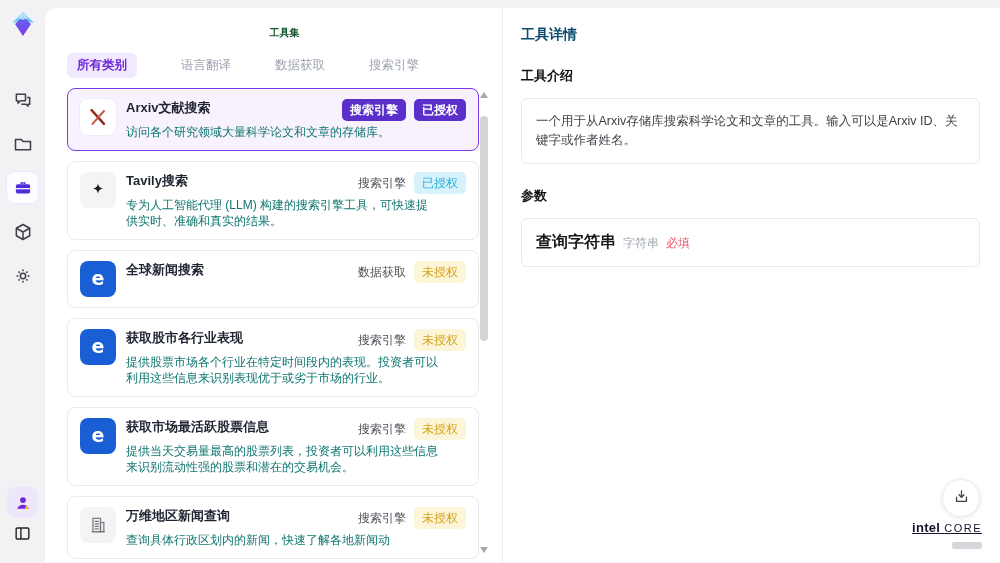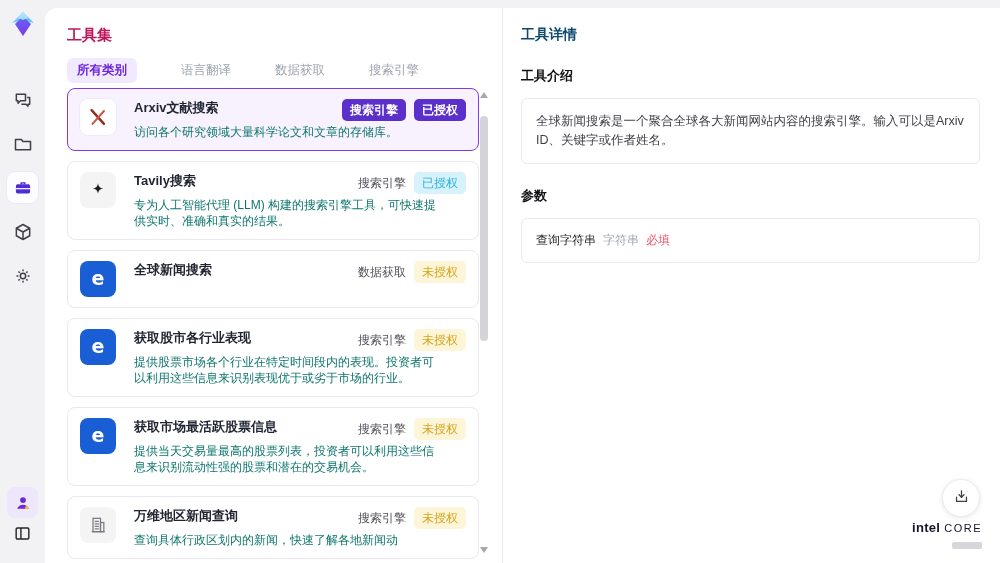--- a/index.html
+++ b/index.html
@@ -14,27 +14,27 @@
   .rail-logo { position:absolute; left:8px; top:10px; width:30px; height:30px; }
   .rail-btn { position:absolute; left:7px; width:31px; height:31px; display:flex; align-items:center; justify-content:center; border-radius:8px; cursor:pointer; }
   .rail-btn svg { display:block; }
   .rail-btn.active { background:#fdfcff; box-shadow:0 0 0 1px #eee6ff; }
 
   
   .sheet { position:absolute; left:45px; top:8px; right:0; bottom:0; background:#ffffff; border-radius:12px 0 0 0; }
 
   
   .list-pane { position:absolute; left:0; top:0; width:458px; bottom:0; border-right:1px solid #ececf0; }
-  .list-title { margin:18px 0 0 22px; font-size:15px; font-weight:bold; color:#be185d; }
+  .list-title { margin:18px 0 0 22px; font-size:10px; font-weight:bold; color:#14532d;text-align:center; }
   .tabs { margin:13px 0 0 22px; display:flex; align-items:center; gap:44px; height:24px; }
   .tab { font-size:12.5px; color:#9ca3af; cursor:pointer; white-space:nowrap; }
   .tab.active { background:#f1e9fd; color:#6d28d9; padding:4px 10px; border-radius:6px; font-weight:bold; }
 
   .cards { position:absolute; left:22px; top:80px; width:412px; bottom:0; overflow:hidden; }
-  .card { display:flex; gap:18px; padding:10px 12px; border:1px solid #e9e9ee; border-radius:8px; margin-bottom:10px; background:#fff; cursor:pointer; }
+  .card { display:flex; gap:10px; padding:10px 12px; border:1px solid #e9e9ee; border-radius:8px; margin-bottom:10px; background:#fff; cursor:pointer; }
   .card.selected { border:1.5px solid #7c3aed; background:#f7f2fd; }
   .cicon { width:36px; height:36px; border-radius:8px; flex:none; display:flex; align-items:center; justify-content:center; }
   .cicon.white { background:#ffffff; box-shadow:0 0 0 1px #f0eaf8; }
   .cicon.gray { background:#f4f4f5; }
   .cicon.blue { background:#1a5ed6; }
   .cicon.blue .eglyph { color:#fff; font-weight:bold; font-size:19px; font-family:"DejaVu Sans",sans-serif; transform:translateY(-1px); }
   .cbody { flex:1; min-width:0; }
   .crow { display:flex; align-items:flex-start; }
   .cname { font-size:13px; font-weight:bold; color:#1f2430; line-height:18px; flex:1; }
   .ctags { display:flex; gap:8px; align-items:center; flex:none; }
@@ -52,29 +52,29 @@
   .sbar .arr.down { bottom:0; border-top:6px solid #a7a7ad; }
   .sbar .thumb { position:absolute; left:1px; top:24px; height:225px; width:8px; background:#d3d3d8; border-radius:4px; }
 
   
   .detail-pane { position:absolute; left:459px; top:0; right:0; bottom:0; padding:18px 20px 0 17px; }
   .d-title { font-size:14px; font-weight:bold; color:#0c4a6e; }
   .d-sub { margin-top:23px; font-size:13px; font-weight:bold; color:#111114; }
   .d-box { margin-top:13px; border:1px solid #e9e9ee; border-radius:6px; padding:13px 14px; background:#fff; }
   .d-intro { font-size:12.5px; color:#3f3f46; line-height:1.5; }
   .p-head { display:flex; align-items:baseline; gap:7px; }
-  .p-name { font-size:12px; font-weight:normal; color:#18181b; }
+  .p-name { font-size:16px; font-weight:bold; color:#18181b; }
   .p-type { font-size:12px; color:#9ca3af; }
   .p-req { font-size:12px; color:#f0566b; }
   .p-desc { margin-top:9px; font-size:12.5px; color:#52525b; }
 
   
   .fab { position:absolute; right:20px; bottom:46px; width:38px; height:38px; border-radius:50%; background:#fff; border:1px solid #ececf0; box-shadow:0 1px 5px rgba(0,0,0,.10); display:flex; align-items:center; justify-content:center; cursor:pointer; }
   .intel { position:absolute; right:18px; bottom:10px; text-align:right; color:#14142b; }
-  .intel .line { font-size:13px; letter-spacing:.3px; white-space:nowrap; }
+  .intel .line { font-size:13px; letter-spacing:.3px; white-space:nowrap;text-decoration:underline; }
   .intel .i-word { font-weight:bold; }
   .intel .c-word { font-size:11px; letter-spacing:1.5px; }
   .intel .blur { display:inline-block; margin-top:2px; width:30px; height:7px; background:#d6d6db; border-radius:2px; }
 </style>
 </head>
 <body>
 
 <div class="rail">
   <div class="rail-logo">
     <svg width="30" height="30" viewBox="0 0 30 30">
@@ -285,21 +285,21 @@
       <div class="thumb"></div>
       <div class="arr down"></div>
     </div>
   </div>
 
   <div class="detail-pane">
     <div class="d-title">工具详情</div>
 
     <div class="d-sub">工具介绍</div>
     <div class="d-box">
-      <div class="d-intro">全球新闻搜索是一个聚合全球各大新闻网站内容的搜索引擎。输入可以是Arxiv ID、关键字或作者姓名。</div>
+      <div class="d-intro">一个用于从Arxiv存储库搜索科学论文和文章的工具。输入可以是Arxiv ID、关键字或作者姓名。</div>
     </div>
 
     <div class="d-sub">参数</div>
     <div class="d-box">
       <div class="p-head">
         <span class="p-name">查询字符串</span>
         <span class="p-type">字符串</span>
         <span class="p-req">必填</span>
       </div>
     </div>

